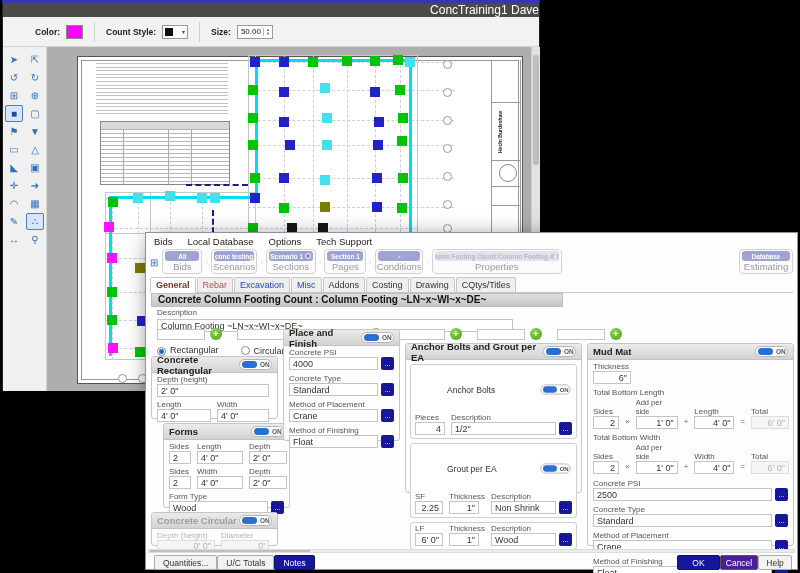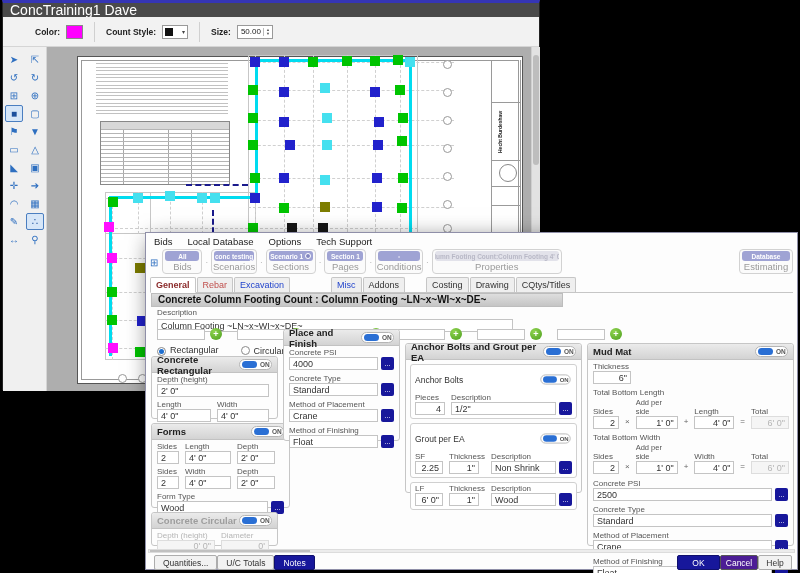--- a/index.html
+++ b/index.html
@@ -2,21 +2,21 @@
 <html><head>
 <meta charset="utf-8">
 <style>
   html,body{margin:0;padding:0;background:#000;}
   #root{position:relative;width:800px;height:573px;background:#000;overflow:hidden;
         font-family:"Liberation Sans",sans-serif;-webkit-font-smoothing:antialiased;}
   
   #bgwin{position:absolute;left:2px;top:0;width:538px;height:390px;background:#f0f0f0;
          border:1px solid #222;border-top:3px solid #3535b5;box-sizing:border-box;}
   #bg-titlebar{position:absolute;left:0;top:0;width:100%;height:14px;background:#4a4a4a;
-         color:#fff;font-size:14px;line-height:14px;padding-left:7px;box-sizing:border-box;}
+         color:#fff;font-size:12px;line-height:14px;padding-left:7px;box-sizing:border-box;text-align:right;}
   #bg-toolbar{position:absolute;left:0;top:14px;width:100%;height:30px;background:#f2f2f2;
          border-bottom:1px solid #d5d5d5;display:flex;align-items:center;gap:6px;
          padding-left:32px;box-sizing:border-box;font-size:8.5px;color:#222;}
   .tb-lbl{font-weight:600;}
   .tb-sep{width:1px;height:20px;background:#d0d0d0;margin:0 5px;}
   #color-swatch{width:15px;height:12px;border:1px solid #888;}
   #count-style{width:26px;height:14px;background:#fff;border:1px solid #999;display:flex;
          align-items:center;justify-content:space-between;padding:0 2px;box-sizing:border-box;}
   #count-style .sq{width:8px;height:8px;background:#111;}
   #count-style .ar{font-size:6px;color:#444;}
@@ -106,21 +106,21 @@
        align-items:center;box-sizing:border-box;flex:0 0 auto;}
   .toggle .knob{width:15px;height:7px;background:#2a6fd4;border-radius:4px;margin-left:2px;}
   .toggle .onlbl{font-size:6.5px;font-weight:bold;color:#555;margin-left:3px;}
   .body{padding:2px 5px 3px 5px;}
   .row{display:flex;gap:6px;align-items:flex-end;}
   .grp{display:flex;flex-direction:column;}
   .dots{width:13px;height:13px;background:#17179b;color:#fff;font-size:8px;display:flex;align-items:center;
        justify-content:center;border-radius:2px;flex:0 0 auto;line-height:1;}
   .frow{display:flex;gap:3px;align-items:center;}
   .sub{border:1px solid #d0d0d0;border-radius:3px;margin:4px;padding:1px 4px 3px 4px;background:#fff;}
-  .sub-h{display:flex;align-items:flex-end;font-size:8.5px;color:#333;padding:8px 0;}
+  .sub-h{display:flex;align-items:flex-end;font-size:8.5px;color:#333;padding:18px 0;margin-left:32px;}
   .sub-h .toggle{margin-left:auto;transform:scale(.92);}
   .op{font-size:8px;color:#666;width:7px;text-align:center;align-self:flex-end;padding-bottom:3px;}
   #dlg-scroll{position:absolute;left:2px;right:2px;top:316px;height:4px;background:#ececec;border:1px solid #dcdcdc;box-sizing:border-box;}
   #dlg-scroll .thumb{position:absolute;left:1px;top:0;width:160px;height:2px;background:#c0c0c0;}
   #footer{position:absolute;left:8px;right:5px;top:322px;height:15px;display:flex;gap:0;align-items:center;}
   .btn{height:15px;padding:0 8px;display:flex;align-items:center;justify-content:center;font-size:8.5px;
        background:#f2f2f2;border:1px solid #adadad;border-radius:2px;color:#333;box-sizing:border-box;}
   .btn.navy{background:#17179b;color:#fff;border-color:#10106e;}
   .btn.grayd{background:#4c1d95;color:#fff;border-color:#565656;}
   .btn.ok{width:43px;}.btn.cancel{width:38px;}.btn.help{width:34px;}
@@ -335,23 +335,23 @@
         <div class="rb rb-estimating">
           <div class="rb-pill">Database</div>
           <div class="rb-label">Estimating</div>
         </div>
       </div>
 
     <div id="tabstrip">
         <span class="tab active" style="color: rgb(139, 42, 42);">General</span>
         <span class="tab" style="color: rgb(192, 80, 77);">Rebar</span>
         <span class="tab" style="color: rgb(34, 68, 204);">Excavation</span>
-        <span class="tab" style="color: rgb(34, 68, 204); margin-left: 40px;">Misc</span>
+        <span class="tab" style="color: rgb(34, 68, 204);">Misc</span>
         <span class="tab" style="color: rgb(51, 51, 51);">Addons</span>
-        <span class="tab" style="color: rgb(51, 51, 51); margin-left: 20px;">Costing</span>
+        <span class="tab" style="color: rgb(51, 51, 51);">Costing</span>
         <span class="tab" style="color: rgb(51, 51, 51);">Drawing</span>
         <span class="tab" style="color: rgb(51, 51, 51);">CQtys/Titles</span>
       </div>
 
     <div id="hdrbar">Concrete Column Footing Count : Column Footing ~LN~x~WI~x~DE~</div>
 
     <div id="desc-wrap">
       <span class="lbl">Description</span>
       <div class="fld" style="margin-top:2px">Column Footing ~LN~x~WI~x~DE~</div>
     </div>
@@ -393,21 +393,21 @@
             <div class="fld" style="width:54px">4' 0"</div>
             </div>
           <div class="grp">
               <span class="lbl">Width</span>
             <div class="fld" style="width:52px">4' 0"</div>
             </div>
         </div>
       </div>
     </div>
 
-    <div class="panel" style="left:5px;top:190px;width:139px;height:85px">
+    <div class="panel" style="left:17px;top:190px;width:127px;height:85px">
       <div class="panel-h">
           <span>Forms</span>
         <span class="toggle">
             <span class="knob"></span>
             <span class="onlbl">ON</span>
           </span>
         </div>
       <div class="body">
         <div class="row">
           <div class="grp">

